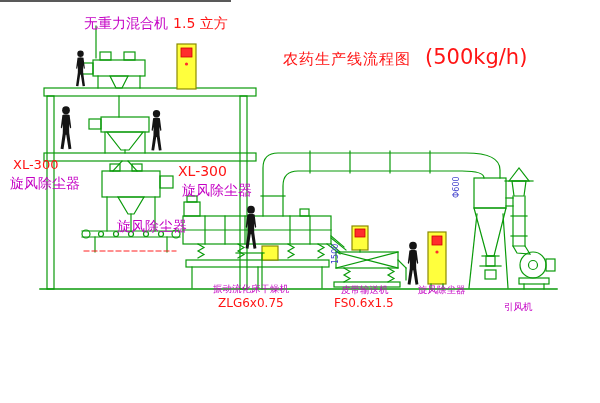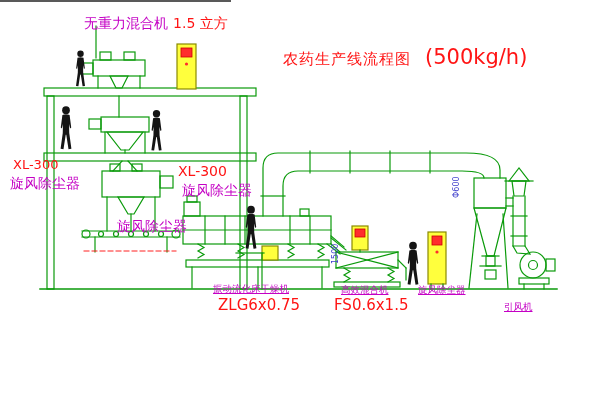--- a/index.html
+++ b/index.html
@@ -3,25 +3,25 @@
 <meta charset="utf-8">
 <style>
   html,body{margin:0;padding:0;background:#ffffff;}
   .canvas{
     position:relative;width:600px;height:403px;background:#ffffff;
     overflow:hidden;font-family:"DejaVu Sans",sans-serif;
   }
   svg.draw{position:absolute;left:0;top:0;}
   .lbl{position:absolute;white-space:nowrap;line-height:1.1;}
   .mag{color:#c400c4;font-size:14px;}
-  .mag105{color:#c400c4;font-size:9.5px;text-decoration:underline;}
+  .mag105{color:#c400c4;font-size:9.5px;}
   .redspec{color:#ff1414;font-size:14px;}
   .model-sm{color:#ff1414;font-size:13px;}
   .model-md{color:#ff1414;font-size:14px;}
-  .model-lg{color:#ff1414;font-size:15px;}
+  .model-lg{color:#ff1414;font-size:12px;}
   .title-row{display:flex;align-items:baseline;color:#ff1414;gap:14px;text-align:right;}
   .title-name{font-size:15px;letter-spacing:1px;}
   .title-cap{font-size:21px;}
 </style>
 </head>
 <body>
 
 <div class="canvas">
 
   <svg class="draw" width="600" height="403" viewBox="0 0 600 403">
@@ -229,20 +229,20 @@
   <div class="lbl mag" style="left:10px;top:176px">旋风除尘器</div>
 
   <div class="lbl model-md" style="left:178px;top:164px">XL-300</div>
   <div class="lbl mag" style="left:182px;top:183px">旋风除尘器</div>
 
   <div class="lbl mag" style="left:117px;top:219px">旋风除尘器</div>
 
   <div class="lbl mag105" style="left:213px;top:284px">振动流化床干燥机</div>
   <div class="lbl model-lg" style="left:218px;top:297px">ZLG6x0.75</div>
 
-  <div class="lbl mag105" style="left:341px;top:285px">高效混合机</div>
+  <div class="lbl mag105" style="left:341px;top:285px">皮带输送机</div>
   <div class="lbl model-lg" style="left:334px;top:297px">FS0.6x1.5</div>
 
   <div class="lbl mag105" style="left:418px;top:285px">旋风除尘器</div>
 
   <div class="lbl mag105" style="left:504px;top:302px">引风机</div>
 
 </div>
 
 </body></html>

